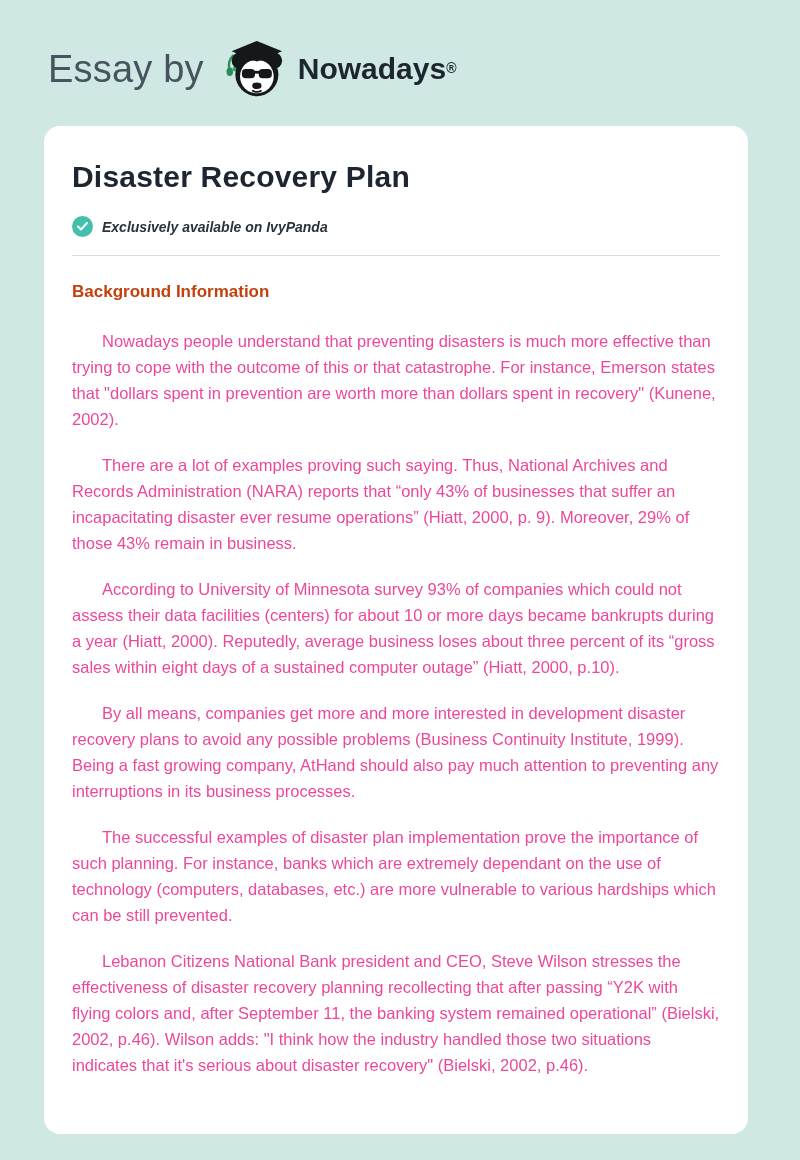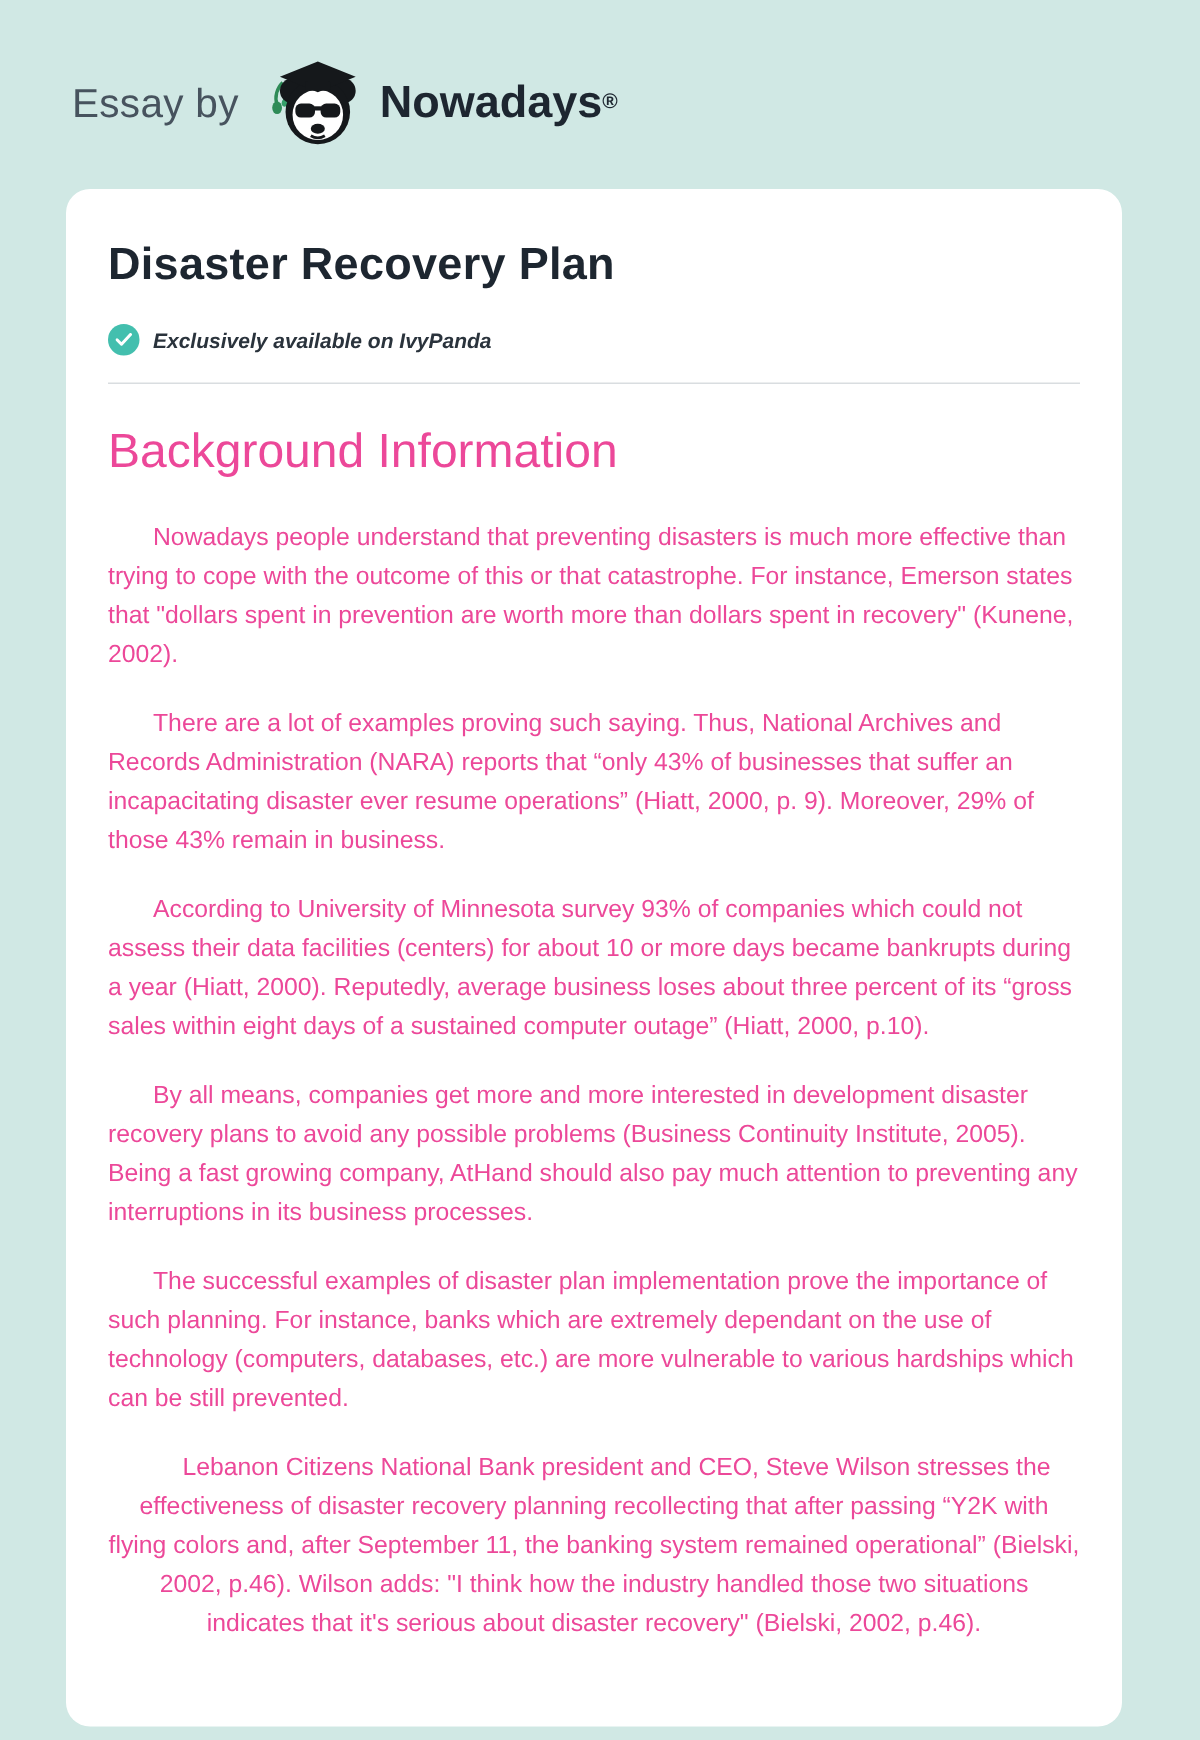--- a/index.html
+++ b/index.html
@@ -17,21 +17,21 @@
     padding: 0 0 52px 0;
   }
   
   .site-header {
     display: flex;
     align-items: center;
     padding: 40px 0 28px 48px;
     gap: 12px;
   }
   .essay-by {
-    font-size: 27px;
+    font-size: 38px;
     color: #47535e;
     letter-spacing: 0.2px;
   }
   .logo-mark {
     width: 62px;
     height: 58px;
     display: inline-block;
     margin-left: 8px;
   }
   .brand-name {
@@ -79,33 +79,33 @@
     justify-content: center;
     flex: 0 0 auto;
   }
   .check-circle svg { display: block; }
   .badge-text {
     font-size: 14px;
     font-weight: bold;
     color: #2a333c;
   }
   .section-heading {
-    font-size: 32px;
-    font-weight: normal;
-    color: #ec4899;
+    font-size: 17px;
+    font-weight: bold;
+    color: #c2410c;
     margin: 6px 0 26px 0;
   }
   .paragraphs p {
     font-size: 16.5px;
     line-height: 26px;
     color: #ec4899;
     text-indent: 30px;
     margin-bottom: 20px;
   }
-  .paragraphs p:last-child { margin-bottom: 0; text-align: center; }
+  .paragraphs p:last-child { margin-bottom: 0; }
 </style>
 </head>
 <body>
 
 <div class="page">
 
   <div class="site-header">
     <span class="essay-by">Essay by</span>
 
     <span class="logo-mark">
@@ -150,19 +150,19 @@
       </span>
       <span class="badge-text">Exclusively available on IvyPanda</span>
     </div>
 
     <h2 class="section-heading">Background Information</h2>
 
     <div class="paragraphs">
         <p>Nowadays people understand that preventing disasters is much more effective than trying to cope with the outcome of this or that catastrophe. For instance, Emerson states that "dollars spent in prevention are worth more than dollars spent in recovery" (Kunene, 2002).</p>
         <p>There are a lot of examples proving such saying. Thus, National Archives and Records Administration (NARA) reports that “only 43% of businesses that suffer an incapacitating disaster ever resume operations” (Hiatt, 2000, p. 9). Moreover, 29% of those 43% remain in business.</p>
         <p>According to University of Minnesota survey 93% of companies which could not assess their data facilities (centers) for about 10 or more days became bankrupts during a year (Hiatt, 2000). Reputedly, average business loses about three percent of its “gross sales within eight days of a sustained computer outage” (Hiatt, 2000, p.10).</p>
-        <p>By all means, companies get more and more interested in development disaster recovery plans to avoid any possible problems (Business Continuity Institute, 2005). Being a fast growing company, AtHand should also pay much attention to preventing any interruptions in its business processes.</p>
+        <p>By all means, companies get more and more interested in development disaster recovery plans to avoid any possible problems (Business Continuity Institute, 1999). Being a fast growing company, AtHand should also pay much attention to preventing any interruptions in its business processes.</p>
         <p>The successful examples of disaster plan implementation prove the importance of such planning. For instance, banks which are extremely dependant on the use of technology (computers, databases, etc.) are more vulnerable to various hardships which can be still prevented.</p>
         <p>Lebanon Citizens National Bank president and CEO, Steve Wilson stresses the effectiveness of disaster recovery planning recollecting that after passing “Y2K with flying colors and, after September 11, the banking system remained operational” (Bielski, 2002, p.46). Wilson adds: "I think how the industry handled those two situations indicates that it's serious about disaster recovery" (Bielski, 2002, p.46).</p>
       </div>
 
   </div>
 </div>
 
 </body></html>

